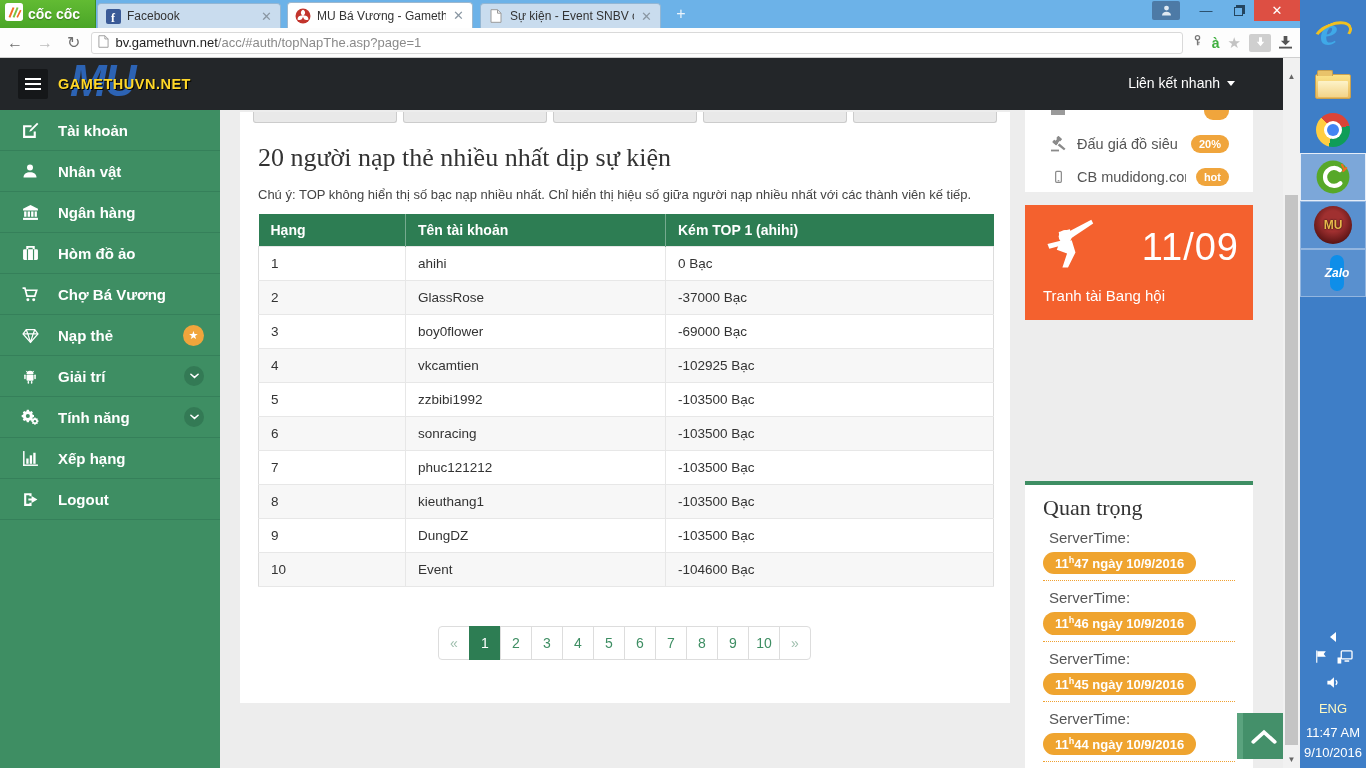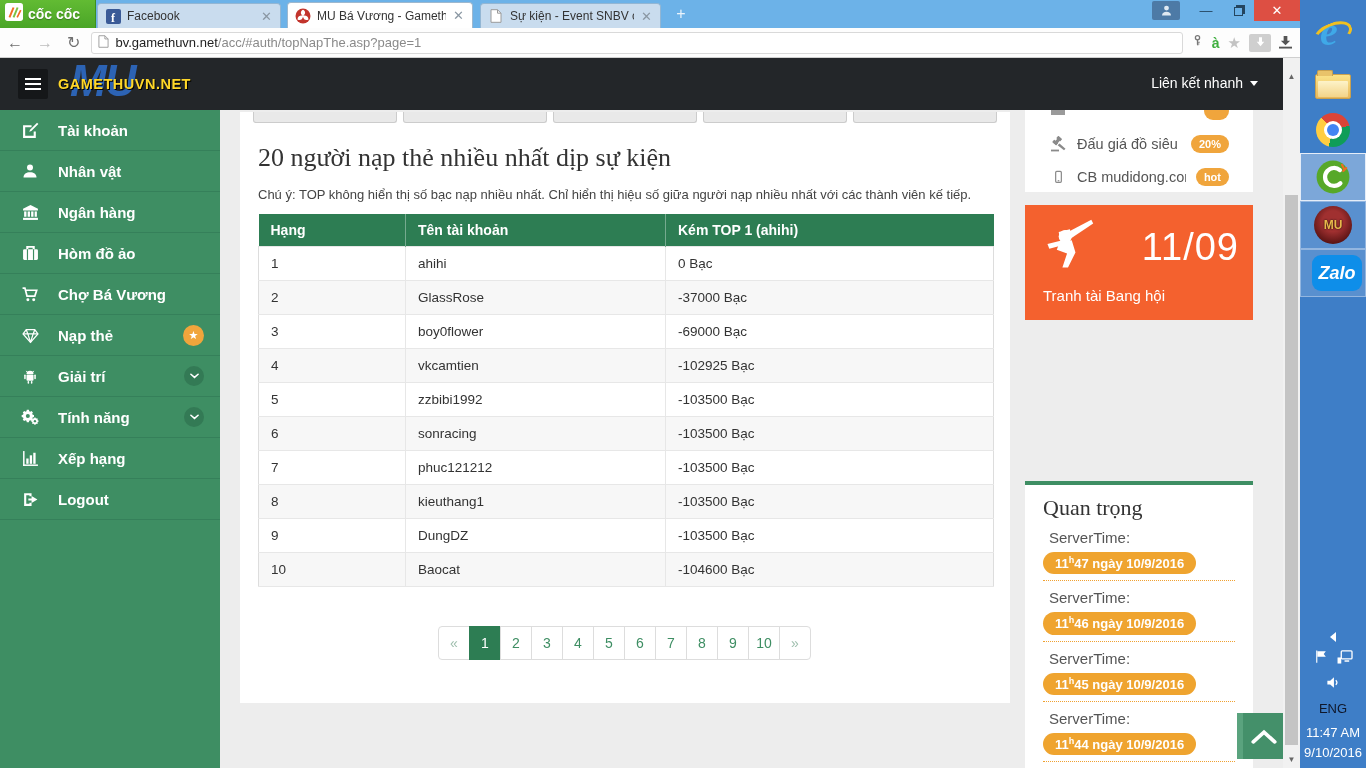--- a/index.html
+++ b/index.html
@@ -38,21 +38,21 @@
   .dl-mgr { display:flex; align-items:center; }
 
   
   .page { position:absolute; left:0; top:58px; width:1283px; height:710px; background:#ededed; overflow:hidden; }
   .sitenav { position:absolute; left:0; top:0; width:1283px; height:52px; background:#232629; z-index:30; }
   .burger { position:absolute; left:18px; top:11px; width:30px; height:30px; background:#151719; border-radius:2px; display:flex; flex-direction:column; justify-content:center; align-items:center; gap:3px; }
   .burger i { display:block; width:16px; height:2px; background:#fff; }
   .logo { position:absolute; left:58px; top:0; width:160px; height:52px; }
   .logo-back { position:absolute; left:12px; top:-2px; font-size:44px; font-weight:bold; font-style:italic; color:#2c63b4; letter-spacing:-2px; }
   .logo-text { position:absolute; left:0; top:18px; color:#ffd728; font-weight:bold; font-size:14.5px; letter-spacing:.5px; text-shadow:1px 1px 0 #000; }
-  .quick-label { position:absolute; right:25px; top:17px; color:#fff; font-size:14px; display:flex; align-items:center; gap:7px; }
+  .quick-label { position:absolute; right:48px; top:17px; color:#fff; font-size:14px; display:flex; align-items:center; gap:7px; }
   .caret-down { width:0; height:0; border-left:4px solid transparent; border-right:4px solid transparent; border-top:5px solid #fff; }
 
   
   .sidebar { position:absolute; left:0; top:52px; width:220px; height:658px; background:#3e8e63; }
   .side-item { height:41px; display:flex; align-items:center; border-bottom:1px solid #35805a; position:relative; }
   .side-item .s-icon { width:20px; height:20px; margin-left:20px; display:flex; align-items:center; justify-content:center; }
   .side-item .s-label { color:#fff; font-weight:bold; font-size:15px; margin-left:18px; }
   .badge-star { position:absolute; right:16px; width:21px; height:21px; border-radius:50%; background:#f0a53c; color:#fff; font-size:11px; display:flex; align-items:center; justify-content:center; }
   .badge-chev { position:absolute; right:16px; width:20px; height:20px; border-radius:50%; background:#337a55; display:flex; align-items:center; justify-content:center; }
 
@@ -124,25 +124,25 @@
   .ie-wrap { position:relative; width:40px; height:40px; }
   .ie-e { position:absolute; left:7px; top:-6px; color:#3fa9e8; font:bold italic 40px "Liberation Serif","DejaVu Serif",serif; }
   .ie-ring { position:absolute; left:0px; top:9px; width:40px; height:22px; border:3px solid #f0c020; border-bottom-color:transparent; border-left-color:transparent; border-radius:50%; transform:rotate(-22deg); }
   .folder { position:relative; width:36px; height:25px; background:linear-gradient(#fbe389,#e8b85c); border:1px solid #c9a14f; border-radius:2px; margin-top:6px; }
   .folder::before { content:""; position:absolute; top:-5px; left:1px; width:14px; height:5px; background:#e9c36a; border:1px solid #c9a14f; border-bottom:none; border-radius:2px 2px 0 0; }
   .folder::after { content:""; position:absolute; left:2px; top:6px; width:30px; height:16px; background:linear-gradient(#fdf3c9,#f3d489); border-radius:1px; }
   .chrome { position:relative; width:34px; height:34px; border-radius:50%; background:conic-gradient(from -45deg, #db4437 0 120deg, #0f9d58 0 240deg, #ffcd40 0 360deg); }
   .chrome::before { content:""; position:absolute; left:8px; top:8px; width:18px; height:18px; background:#fff; border-radius:50%; }
   .chrome::after { content:""; position:absolute; left:11px; top:11px; width:12px; height:12px; background:#4285f4; border-radius:50%; }
   .mu-orb { width:38px; height:38px; border-radius:50%; background:radial-gradient(circle at 50% 40%, #a03030 0 35%, #5a1414 75%, #2e0a0a); display:flex; align-items:center; justify-content:center; color:#e8b84b; font-weight:bold; font-size:12px; text-shadow:0 0 2px #000; }
-  .zalo { width:50px; height:36px; border-radius:9px; background:#0e8ee9; color:#fff; font-weight:bold; font-style:italic; font-size:18px; display:flex; align-items:center; justify-content:center;margin-left:8px; }
+  .zalo { width:14px; height:36px; border-radius:9px; background:#0e8ee9; color:#fff; font-weight:bold; font-style:italic; font-size:12px; display:flex; align-items:center; justify-content:center;margin-left:8px; }
   .tb-tray { position:absolute; bottom:6px; left:0; right:0; display:flex; flex-direction:column; align-items:center; gap:7px; color:#fff; }
   .tray-arrow { width:0; height:0; border-top:5px solid transparent; border-bottom:5px solid transparent; border-right:6px solid #fff; }
   .tray-row { display:flex; gap:9px; align-items:center; }
-  .tray-txt { font-size:13px; color:#0f172a; }
+  .tray-txt { font-size:13px; color:#fef9c3; }
   .tray-clock { font-size:13px; line-height:1.5; text-align:center; }
 </style>
 </head>
 <body>
 
 <div class="screen">
 
   <div class="browser">
     <div class="tabbar">
       <div class="coccoc-btn">
@@ -475,21 +475,21 @@
                 <td>kieuthang1</td>
                 <td>-103500 Bạc</td>
               </tr>
               <tr>
                 <td>9</td>
                 <td>DungDZ</td>
                 <td>-103500 Bạc</td>
               </tr>
               <tr>
                 <td>10</td>
-                <td>Baocat</td>
+                <td>Event</td>
                 <td>-104600 Bạc</td>
               </tr>
             </tbody>
         </table>
         <div class="pagination" id="pagination">
             <span class="pg-btn arrow">«</span>
             <span class="pg-btn active">1</span>
             <span class="pg-btn">2</span>
             <span class="pg-btn">3</span>
             <span class="pg-btn">4</span>

